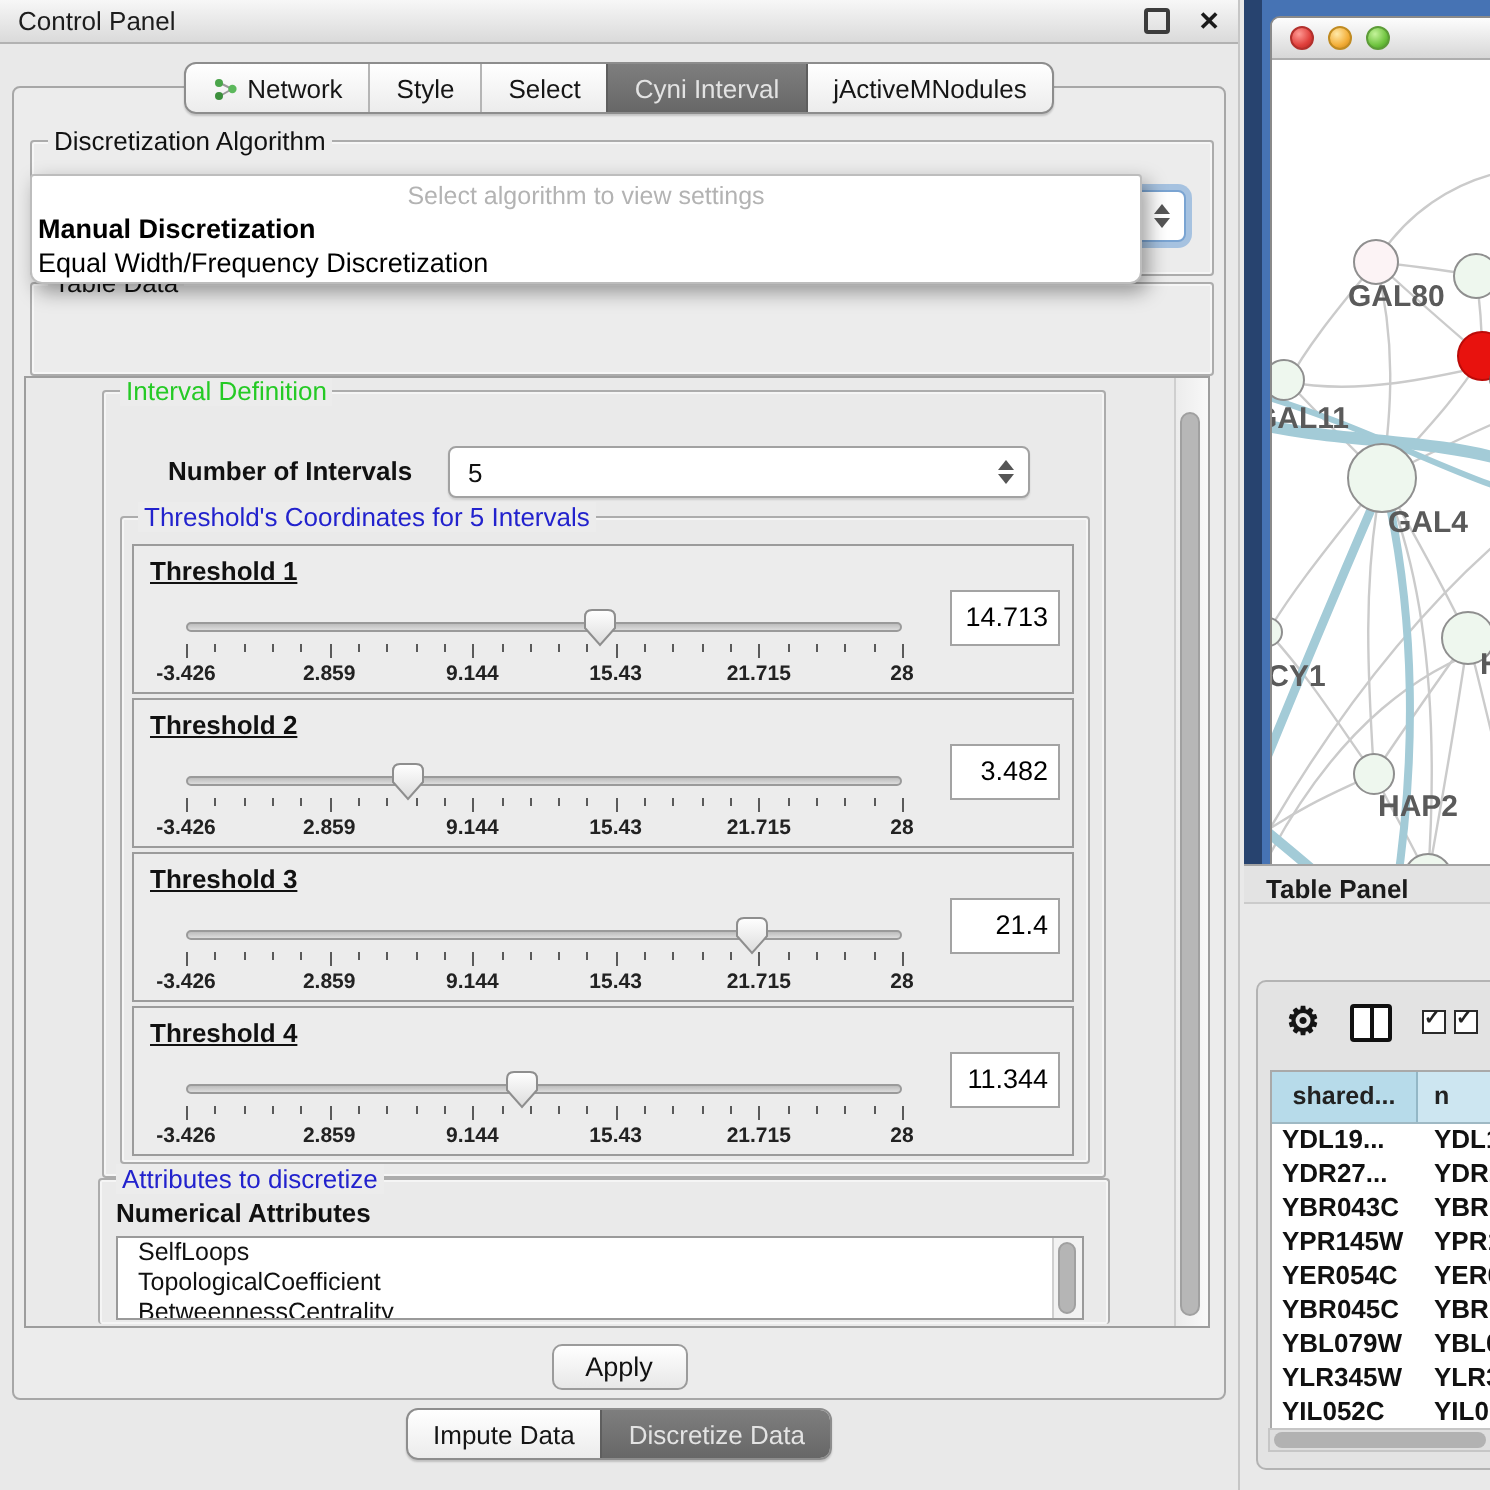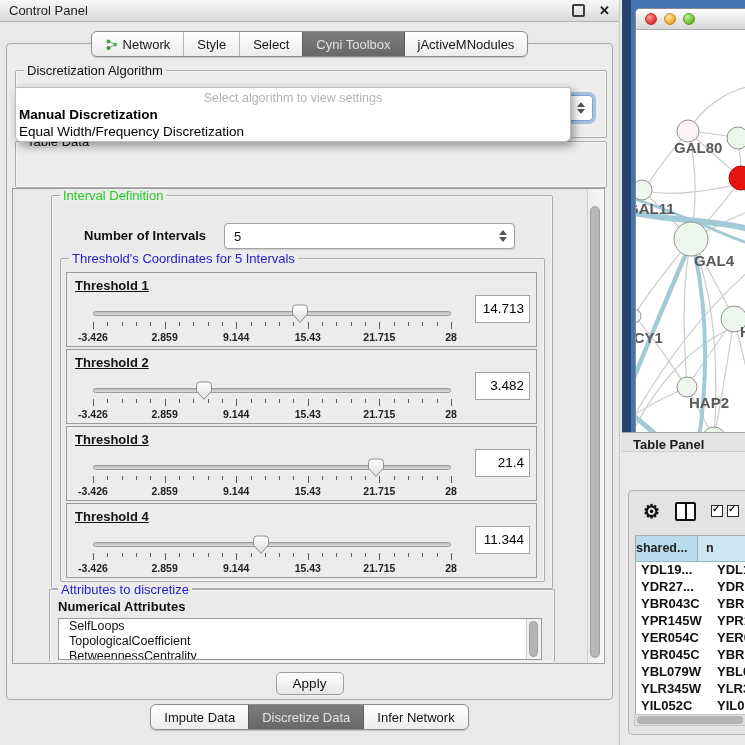--- a/index.html
+++ b/index.html
@@ -76,21 +76,21 @@
   .tp-toolbar{position:absolute;left:0;top:0;height:40px;display:flex;align-items:center;gap:15px;padding-left:14px;}
   .gear-g{font-size:19px;color:#141414;line-height:19px;}
   .split-ic{width:17px;height:15px;border:2px solid #111;border-radius:2px;position:relative;background:#fff;}
   .split-ic::after{content:"";position:absolute;left:50%;top:0;bottom:0;width:2px;background:#111;transform:translateX(-1px);}
   .cbs{display:flex;gap:4px;}
   .cb{width:10px;height:10px;border:1.6px solid #2a2a2a;background:#fff;position:relative;}
   .cb::after{content:"✓";position:absolute;left:0px;top:-3px;font-size:10px;color:#222;}
   .tp-table{position:absolute;left:6px;top:44px;width:160px;height:180px;background:#fff;border:1px solid #a9a9a9;box-sizing:border-box;}
   .tp-hrow{display:flex;height:25px;border-bottom:1px solid #9fb9c4;}
   .tp-hcell{box-sizing:border-box;font-size:12.5px;color:#222;line-height:24px;border-right:1px solid #93b7c6;}
-  .tp-hcell.c1{width:62px;background:#b7dbea;}
+  .tp-hcell.c1{width:73px;background:#b7dbea;text-align:center;}
   .tp-hcell.c2{flex:1;background:#cde6f1;padding-left:8px;}
   .tp-row{display:flex;height:17px;font-size:13px;color:#111;}
   .tp-cell{box-sizing:border-box;white-space:nowrap;overflow:hidden;}
   .tp-cell.c1{width:73px;padding-left:5px;}
   .tp-cell.c2{flex:1;padding-left:8px;}
   .hscroll{position:absolute;left:5px;right:0;top:223px;height:12px;background:#dedede;border:1px solid #c6c6c6;border-right:none;box-sizing:border-box;}
   .hscroll .thumb{position:absolute;left:2px;right:2px;top:1px;height:8px;background:#b2b2b2;border-radius:4px;}
   svg text{font-family:"Liberation Sans",sans-serif;}
 </style>
 </head>
@@ -118,21 +118,21 @@
             </svg>
             <span>Network</span>
           </div>
           <div class="tab">
             <span>Style</span>
           </div>
           <div class="tab">
             <span>Select</span>
           </div>
           <div class="tab active">
-            <span>Cyni Toolbox</span>
+            <span>Cyni Interval</span>
           </div>
           <div class="tab">
             <span>jActiveMNodules</span>
           </div>
         </div>
     </div>
 
     <div class="cp-main">
 
       <div class="grp grp-algo">
@@ -391,23 +391,20 @@
     </div>
 
     <div class="tabrow bottom">
       <div class="seg" id="bottomTabs">
           <div class="tab">
             <span>Impute Data</span>
           </div>
           <div class="tab active">
             <span>Discretize Data</span>
           </div>
-          <div class="tab">
-            <span>Infer Network</span>
-          </div>
         </div>
     </div>
   </div>
 
   <div class="rp">
 
     <div class="net-frame">
       <div class="net-window">
         <div class="net-titlebar">
           <span class="tl red"></span>

